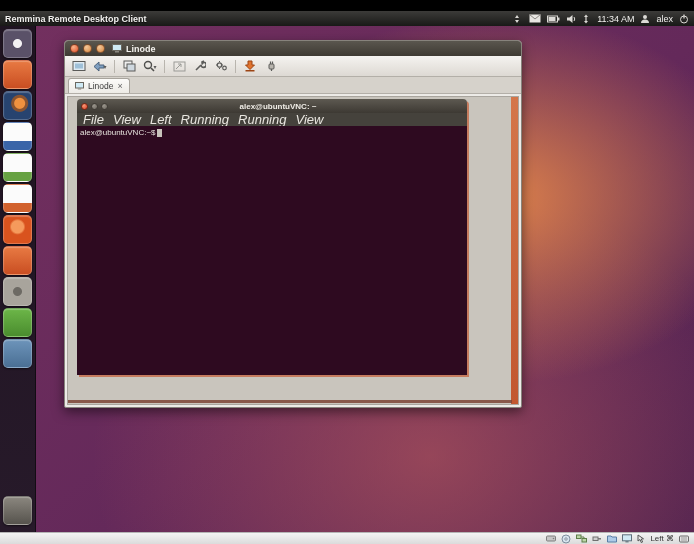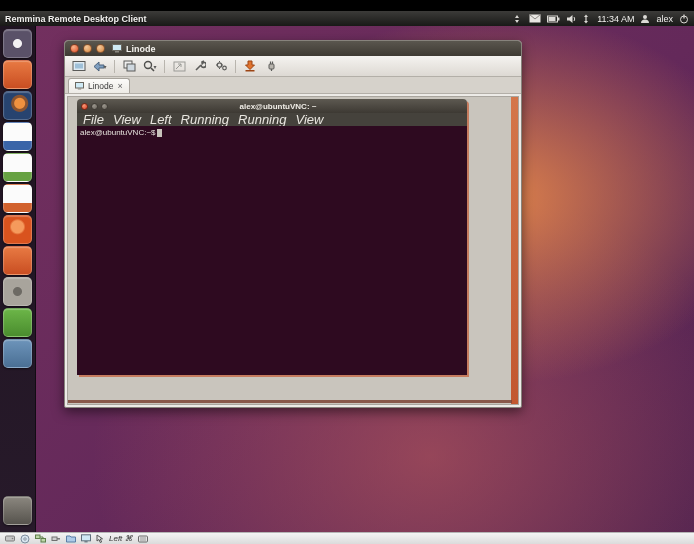--- a/index.html
+++ b/index.html
@@ -90,22 +90,22 @@
   .terminal-menubar { height:13px; flex:none; background:#45423c; display:flex; align-items:center;
     gap:9px; padding:0 6px; font-size:13px; color:#e8e5df;font-style:italic; }
   .terminal-menubar span { cursor:default; }
   .terminal-body { flex:1; background:#2e0a20; color:#e6e2dc;
     font-family:Liberation Sans, sans-serif; font-size:8px; padding:2px 3px; line-height:1.3; }
   .cursor { display:inline-block; width:5px; height:8px; background:#c8c4bc; vertical-align:middle; margin-left:1px; }
 
   
   .vbox-statusbar { position:absolute; bottom:0; left:0; right:0; height:12px;
     background:linear-gradient(#f4f4f4,#dbdbdb); border-top:1px solid #b5b5b5;
-    display:flex; align-items:center; gap:5px; padding:0 5px;
-    font-size:8px; color:#333;font-style:italic; }
+    display:flex; align-items:center; justify-content:flex-end; gap:5px; padding:0 5px;
+    font-size:8px; color:#333; }
   .si { display:flex; align-items:center; }
 </style>
 </head>
 <body>
 
 <div class="screen">
 
 
   <div class="top-panel">
     <span class="panel-app-title">Remmina Remote Desktop Client</span>

